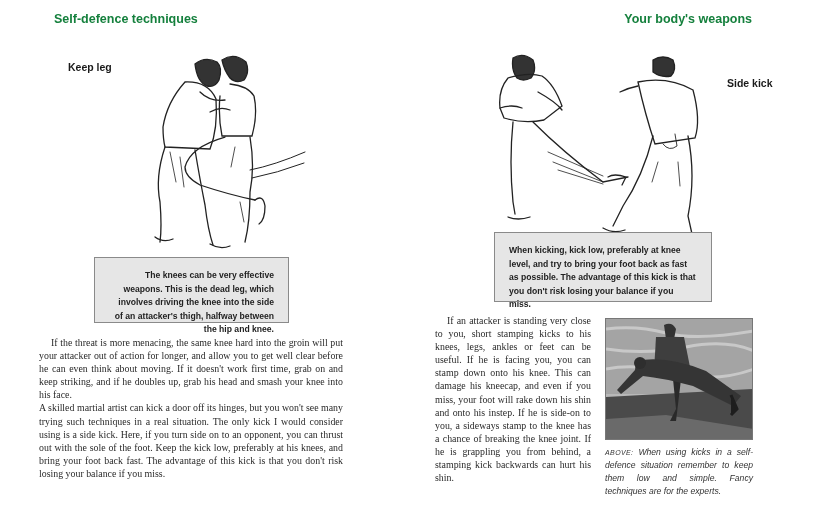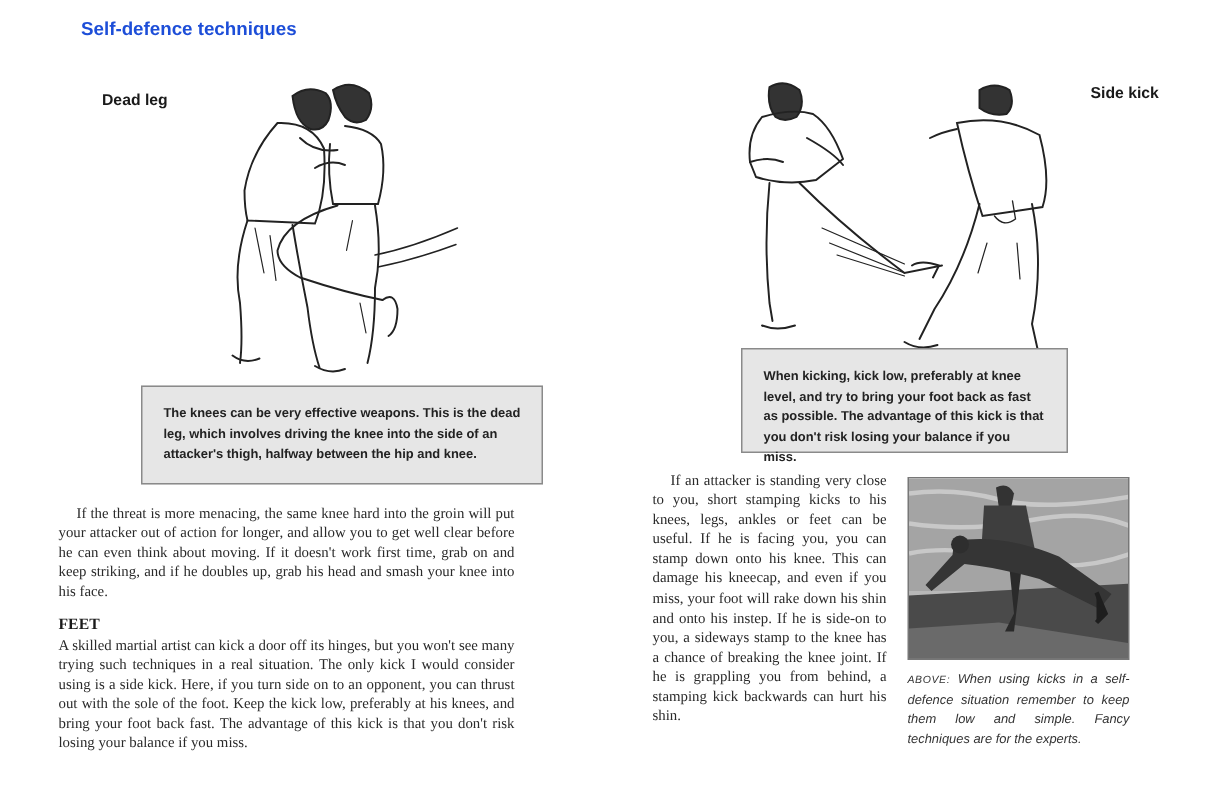--- a/index.html
+++ b/index.html
@@ -1,40 +1,40 @@
 <!DOCTYPE html>
 <html><head>
   <meta charset="utf-8">
   <style>
     * { box-sizing: border-box; margin: 0; padding: 0; }
     html, body { width: 820px; height: 523px; background: #fff; overflow: hidden; }
     body { position: relative; font-family: "Liberation Sans", sans-serif; color: #222; }
     .page { position: absolute; top: 0; height: 523px; }
     .page-left { left: 0; width: 410px; }
     .page-right { left: 410px; width: 410px; }
-    .running-head { position: absolute; top: 12px; font-weight: bold; font-size: 12.5px; color: #1d4ed8; }
+    .running-head { position: absolute; top: 12px; font-weight: bold; font-size: 12.5px; color: #15803d; }
     .page-left .running-head { left: 54px; }
     .page-right .running-head { right: 68px; }
     .fig-label { position: absolute; font-weight: bold; font-size: 10.5px; color: #1a1a1a; }
     .illus { position: absolute; }
     .callout { position: absolute; background: #e6e6e6; border: 1px solid #8a8a8a; font-weight: bold; font-size: 8.6px; line-height: 13.5px; color: #222; padding: 11px 14px 10px 14px; }
     .body-text { position: absolute; font-size: 9.9px; line-height: 13.1px; text-align: justify; color: #2a2a2a; font-family: Liberation Serif, serif; }
     .indent { text-indent: 12px; }
     .subhead { font-weight: bold; font-size: 10.5px; color: #1a1a1a; margin-top: 9px; }
     .folio { position: absolute; top: 498px; font-weight: bold; font-size: 9.5px; color: #1a1a1a; margin-top: 48px; }
     .photo { position: absolute; border: 1px solid #777; overflow: hidden; }
     .caption { position: absolute; font-style: italic; font-size: 8.6px; line-height: 13px; color: #333; text-align: justify; }
     .caption .sc { font-size: 7px; letter-spacing: 0.4px; text-transform: uppercase; }
   </style>
 </head>
 <body>
 
 <div class="page page-left">
   <div class="running-head">Self-defence techniques</div>
-  <div class="fig-label" style="left:68px; top:61px;">Dead leg</div>
+  <div class="fig-label" style="left:68px; top:61px;">Keep leg</div>
 
   <svg class="illus" style="left:140px; top:52px;" width="180" height="205" viewBox="0 0 180 205">
     <g fill="none" stroke="#222" stroke-width="1.3" stroke-linecap="round">
 
       <path d="M55 12 q10 -8 22 -2 q6 6 2 18 q-4 8 -12 6 q-10 -4 -12 -22z" fill="#333"></path>
 
       <path d="M82 8 q12 -8 24 2 q4 10 -2 18 q-8 4 -14 -2 q-6 -8 -8 -18z" fill="#333"></path>
 
       <path d="M45 30 q-18 20 -22 45 q0 12 2 20 l45 2 q8 -20 6 -50 q-8 -18 -31 -17z"></path>
 
@@ -48,33 +48,33 @@
       <path d="M85 85 q-35 10 -40 30 q0 10 15 18 q30 10 55 15"></path>
       <path d="M110 85 q5 30 0 55 q0 30 -5 50"></path>
       <path d="M115 148 q8 -6 10 6 q0 14 -6 18"></path>
 
       <path d="M110 118 q25 -5 55 -18 M112 126 q25 -5 52 -15" stroke-width="1"></path>
 
       <path d="M30 100 l6 30 M40 105 l4 30 M95 95 l-4 20 M100 150 l4 20" stroke-width="0.8"></path>
     </g>
   </svg>
 
-  <div class="callout" style="left:94px; top:257px; width:268px; height:66px;">The knees can be very effective weapons. This is the dead leg, which involves driving the knee into the side of an attacker's thigh, halfway between the hip and knee.</div>
+  <div class="callout" style="left:94px; top:257px; width:195px; height:66px;text-align:right;">The knees can be very effective weapons. This is the dead leg, which involves driving the knee into the side of an attacker's thigh, halfway between the hip and knee.</div>
 
   <div class="body-text" style="left:39px; top:336px; width:304px;">
     <p class="indent">If the threat is more menacing, the same knee hard into the groin will put your attacker out of action for longer, and allow you to get well clear before he can even think about moving. If it doesn't work first time, grab on and keep striking, and if he doubles up, grab his head and smash your knee into his face.</p>
-    <p class="subhead">FEET</p>
     <p>A skilled martial artist can kick a door off its hinges, but you won't see many trying such techniques in a real situation. The only kick I would consider using is a side kick. Here, if you turn side on to an opponent, you can thrust out with the sole of the foot. Keep the kick low, preferably at his knees, and bring your foot back fast. The advantage of this kick is that you don't risk losing your balance if you miss.</p>
   </div>
 
   <div class="folio" style="left:54px;">80</div>
 </div>
 
 <div class="page page-right">
-  <div class="fig-label" style="left:295px; top:56px;padding-left:22px;">Side kick</div>
+  <div class="running-head">Your body's weapons</div>
+  <div class="fig-label" style="left:295px; top:77px;padding-left:22px;">Side kick</div>
 
   <svg class="illus" style="left:78px; top:52px;" width="222" height="188" viewBox="0 0 222 188">
     <g fill="none" stroke="#222" stroke-width="1.3" stroke-linecap="round">
 
       <path d="M25 6 q10 -6 20 2 q4 10 -2 18 q-8 4 -14 0 q-6 -8 -4 -20z" fill="#333"></path>
 
       <path d="M20 26 q-10 12 -8 30 l4 10 q20 6 40 2 l18 -14 q-8 -22 -20 -30 q-14 -4 -34 2z"></path>
       <path d="M12 56 q12 -4 22 0 M50 40 q18 10 24 18"></path>
 
       <path d="M25 70 q-4 40 0 80 l2 12 M45 70 q30 30 70 60 l25 -5"></path>

